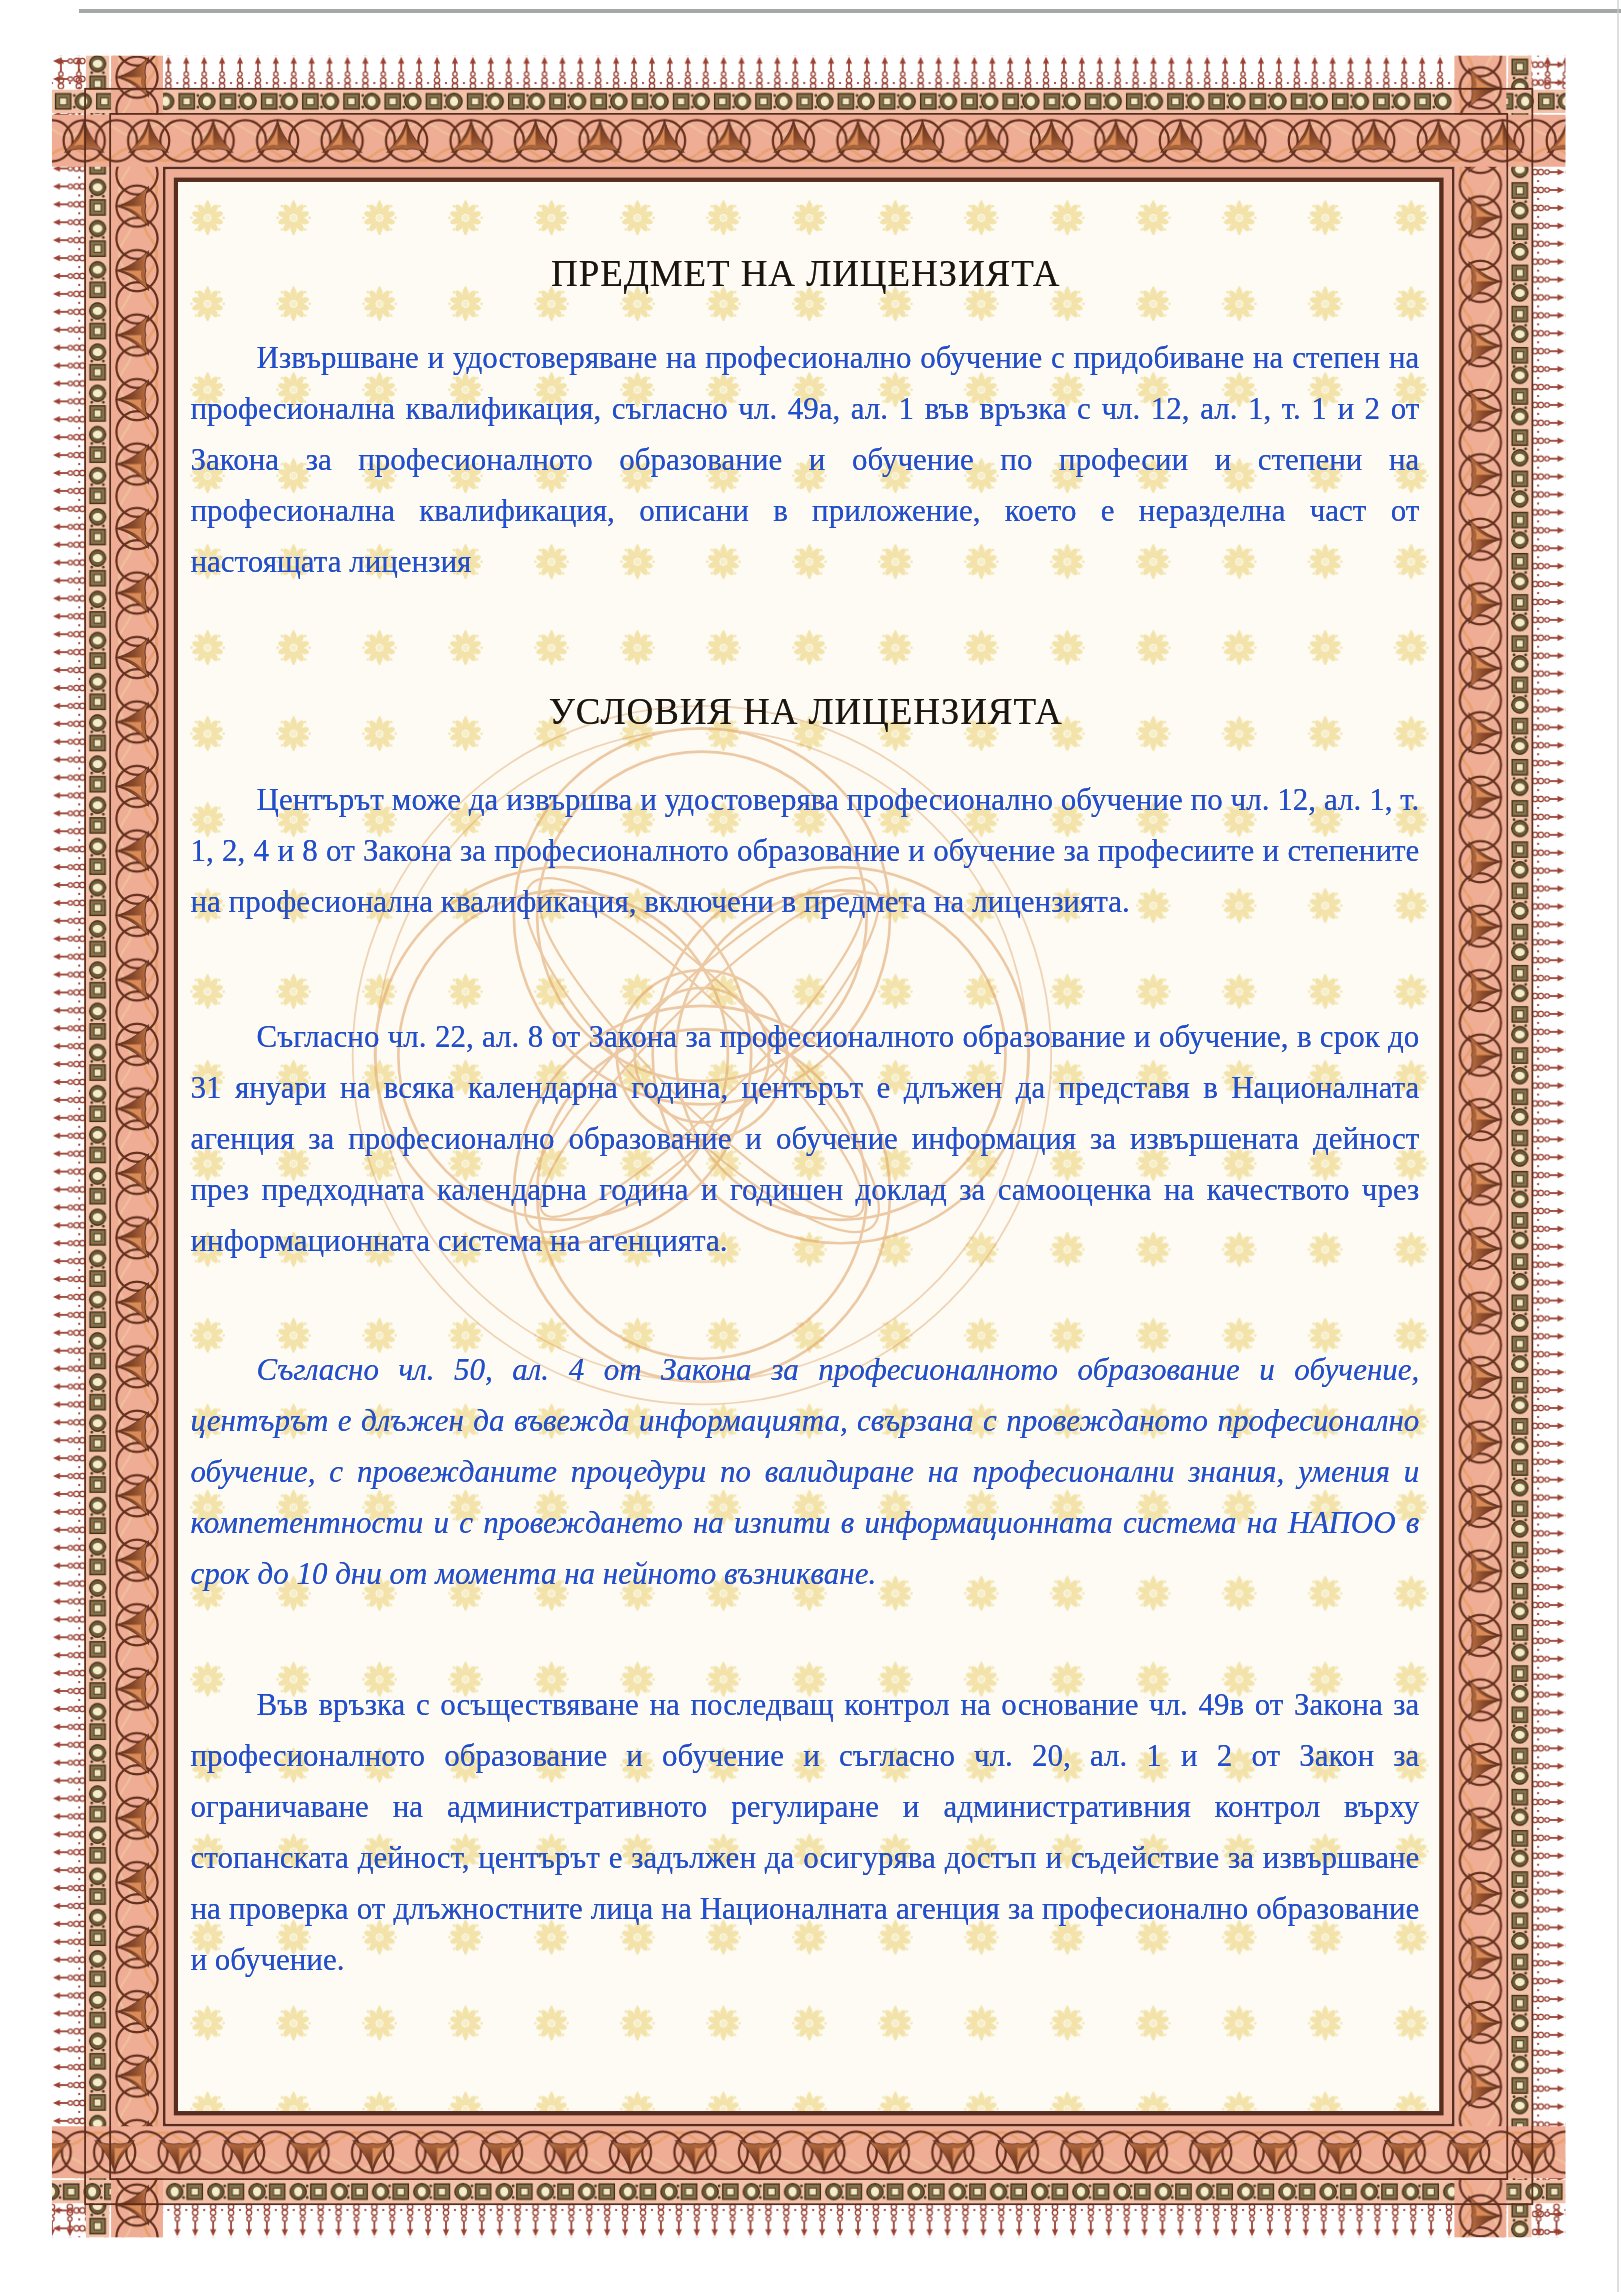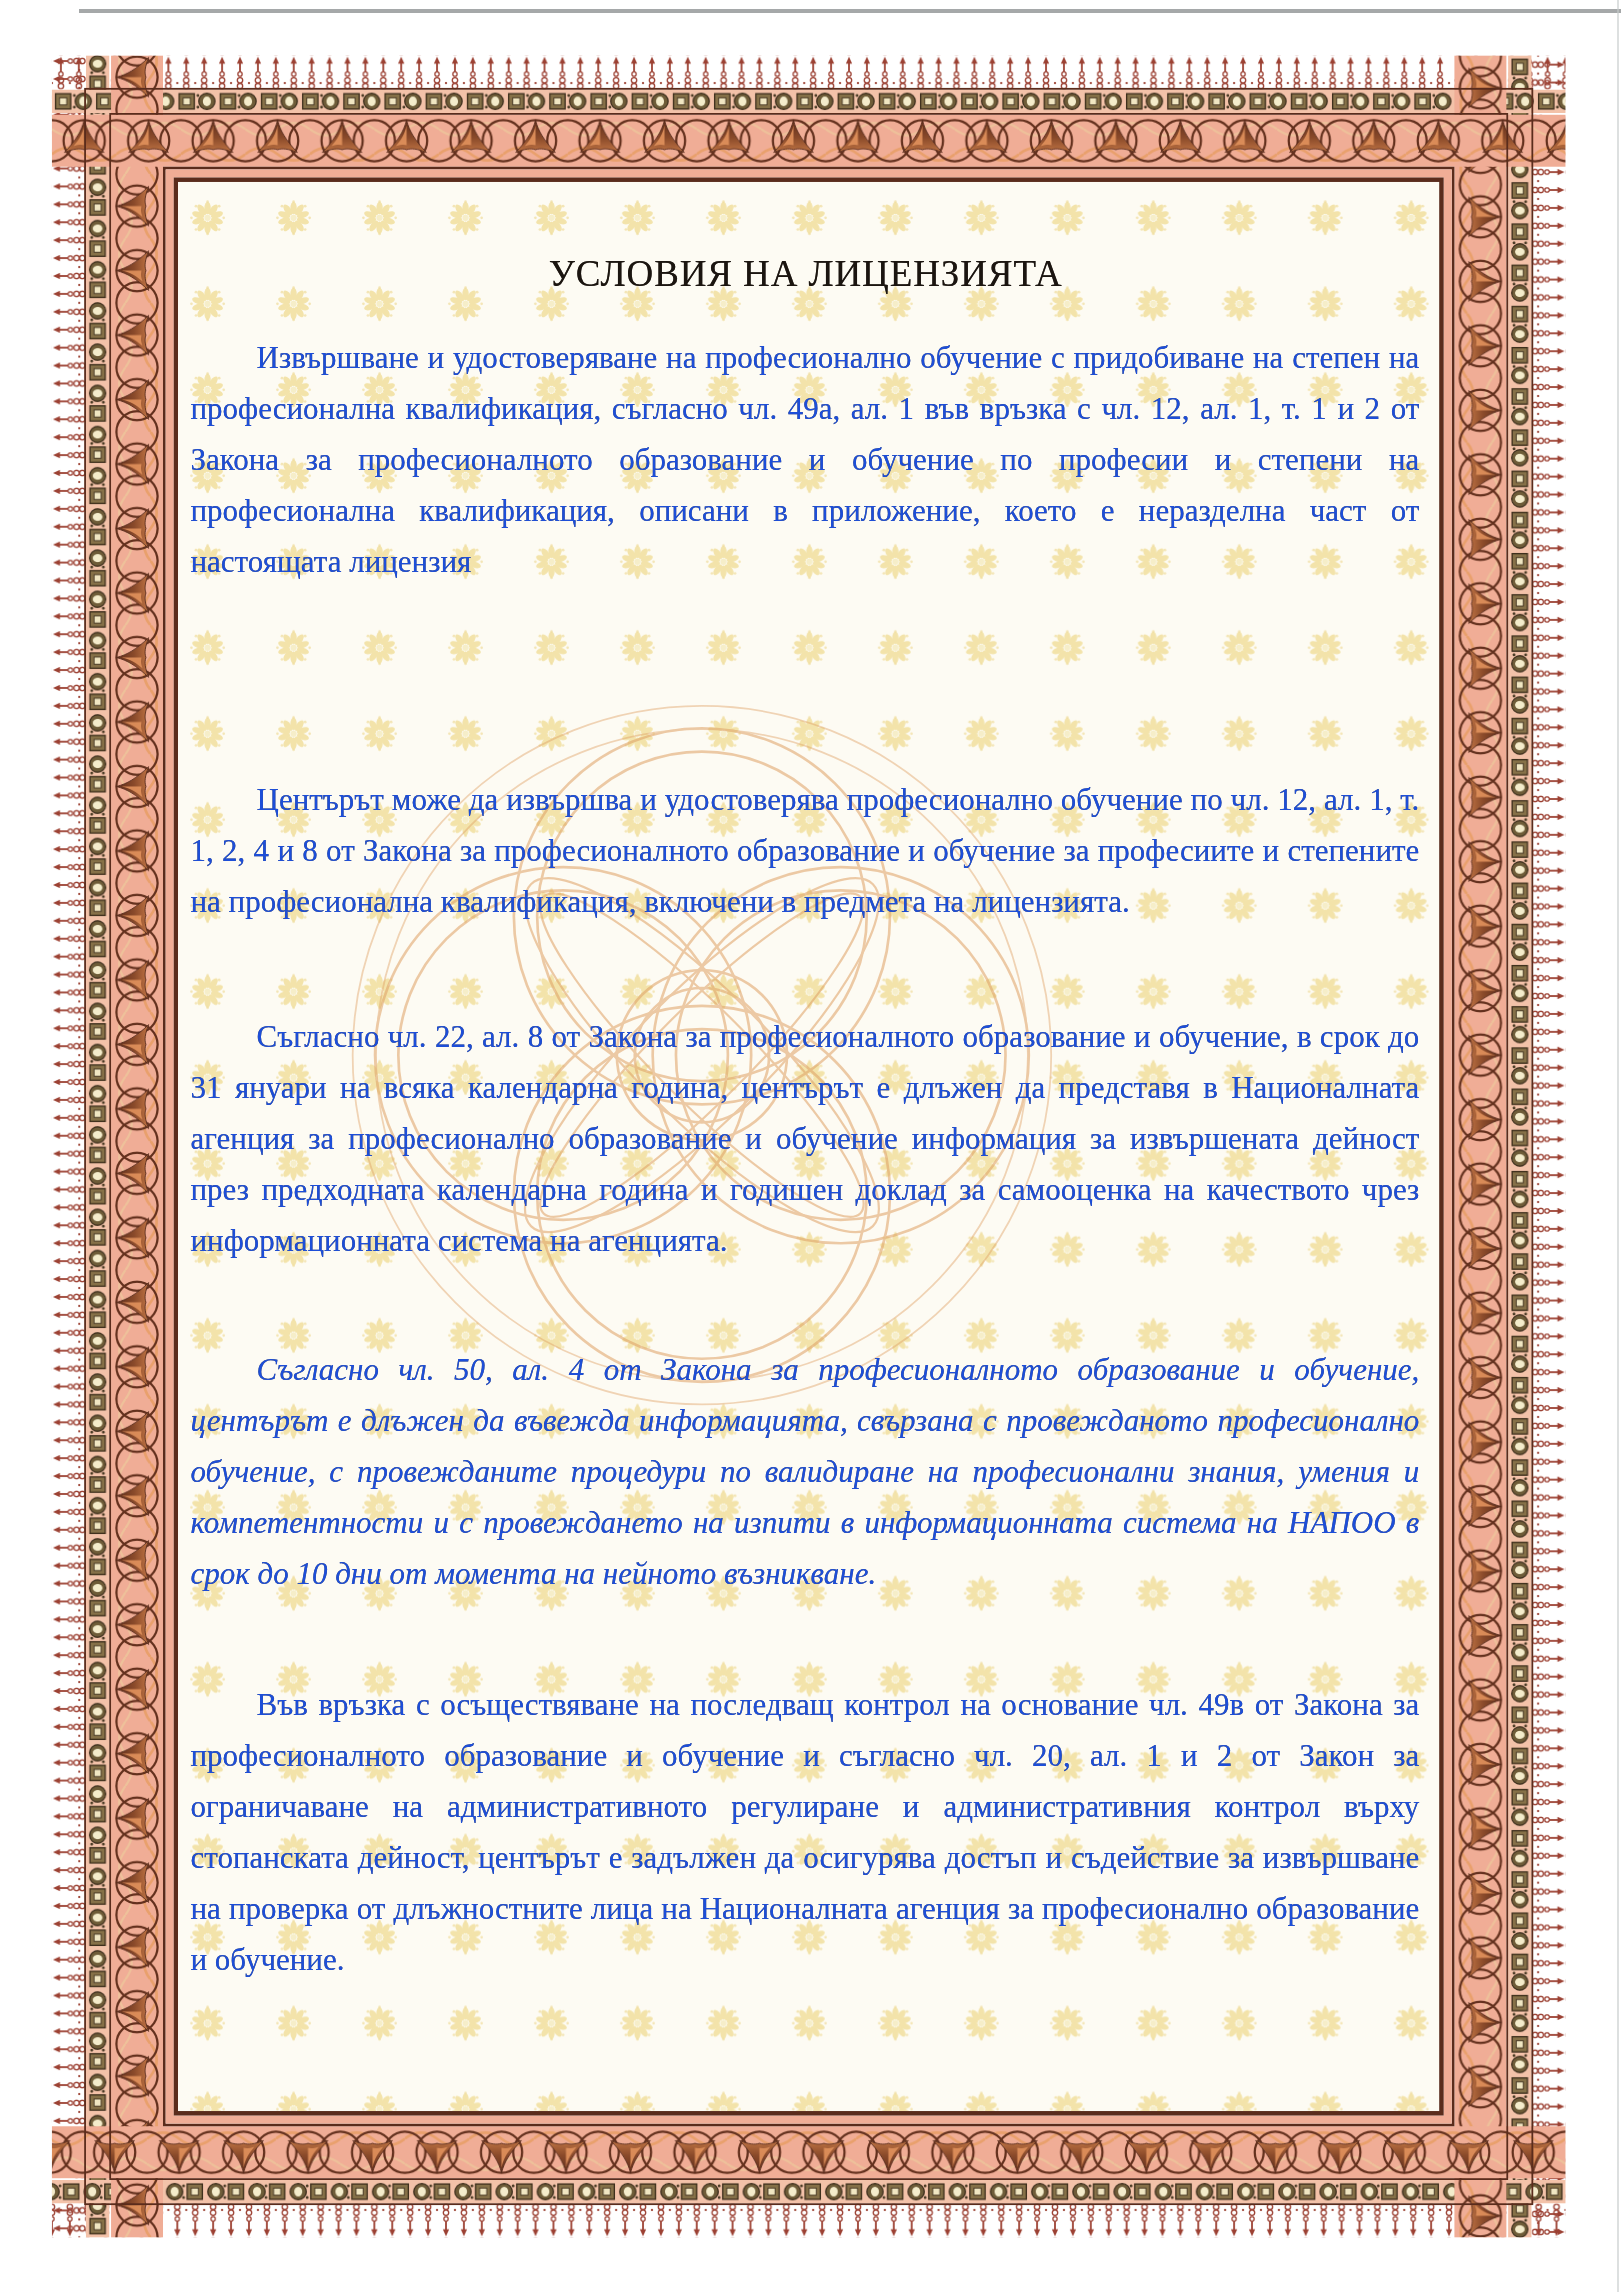--- a/index.html
+++ b/index.html
@@ -182,24 +182,25 @@
           <ellipse cx="585" cy="975" rx="270" ry="72" transform="rotate(-45 585 975)"></ellipse>
           <ellipse cx="585" cy="975" rx="250" ry="52" transform="rotate(-45 585 975)"></ellipse>
         </g>
         <g stroke-width="2" opacity="0.8">
           <circle cx="585" cy="975" r="390"></circle>
             <circle cx="585" cy="975" r="364"></circle>
         </g>
       </g>
     </svg>
 
-    <h2 class="doc-heading" id="heading-1">УСЛОВИЯ НА ЛИЦЕНЗИЯТА</h2>
+    <h2 class="doc-heading" id="heading-1">ПРЕДМЕТ НА ЛИЦЕНЗИЯТА</h2>
 
     <p class="doc-par" id="par-1">Извършване и удостоверяване на професионално обучение с придобиване на степен на професионална квалификация, съгласно чл. 49а, ал. 1 във връзка с чл. 12, ал. 1, т. 1 и 2 от Закона за професионалното образование и обучение по професии и степени на професионална квалификация, описани в приложение, което е неразделна част от настоящата лицензия</p>
 
+    <h2 class="doc-heading" id="heading-2">УСЛОВИЯ НА ЛИЦЕНЗИЯТА</h2>
 
     <p class="doc-par" id="par-2">Центърът може да извършва и удостоверява професионално обучение по чл. 12, ал. 1, т. 1, 2, 4 и 8 от Закона за професионалното образование и обучение за професиите и степените на професионална квалификация, включени в предмета на лицензията.</p>
 
     <p class="doc-par" id="par-3">Съгласно чл. 22, ал. 8 от Закона за професионалното образование и обучение, в срок до 31 януари на всяка календарна година, центърът е длъжен да представя в Националната агенция за професионално образование и обучение информация за извършената дейност през предходната календарна година и годишен доклад за самооценка на качеството чрез информационната система на агенцията.</p>
 
     <p class="doc-par" id="par-4">Съгласно чл. 50, ал. 4 от Закона за професионалното образование и обучение, центърът е длъжен да въвежда информацията, свързана с провежданото професионално обучение, с провежданите процедури по валидиране на професионални знания, умения и компетентности и с провеждането на изпити в информационната система на НАПОО в срок до 10 дни от момента на нейното възникване.</p>
 
     <p class="doc-par" id="par-5">Във връзка с осъществяване на последващ контрол на основание чл. 49в от Закона за професионалното образование и обучение и съгласно чл. 20, ал. 1 и 2 от Закон за ограничаване на административното регулиране и административния контрол върху стопанската дейност, центърът е задължен да осигурява достъп и съдействие за извършване на проверка от длъжностните лица на Националната агенция за професионално образование и обучение.</p>
   </div>
 </div>

